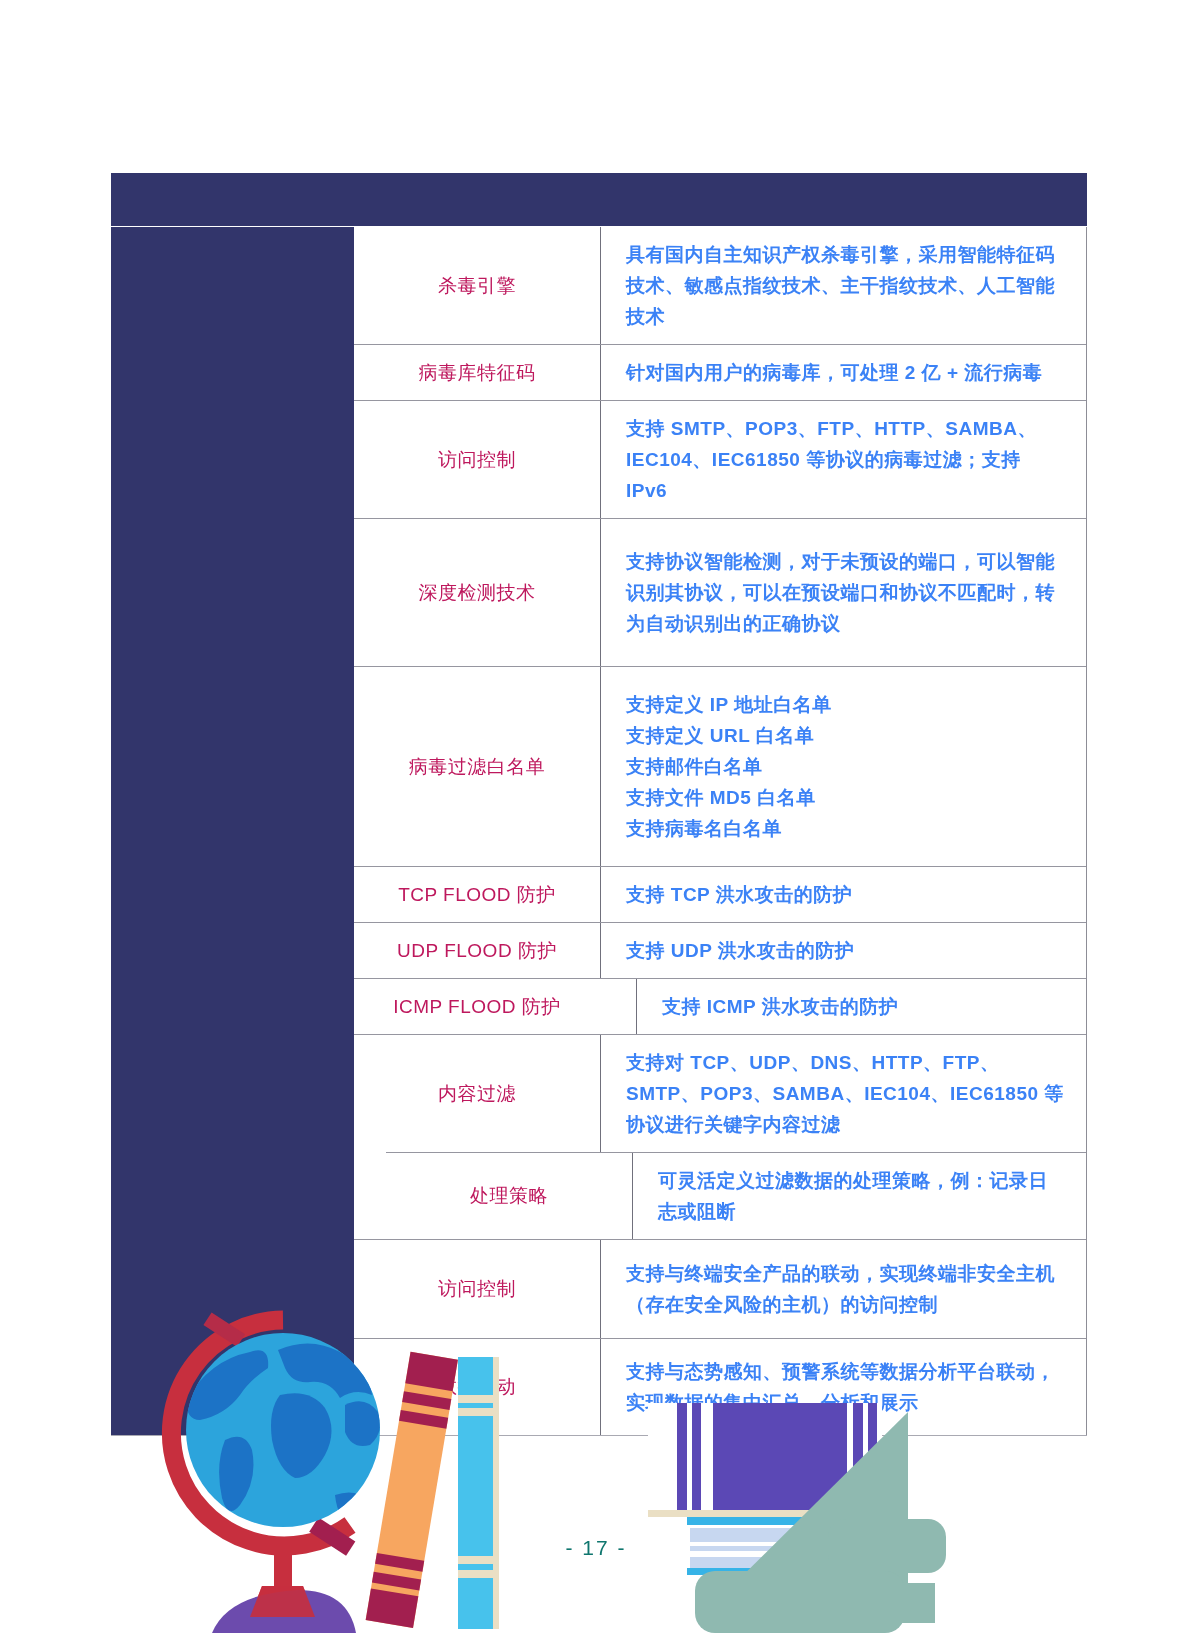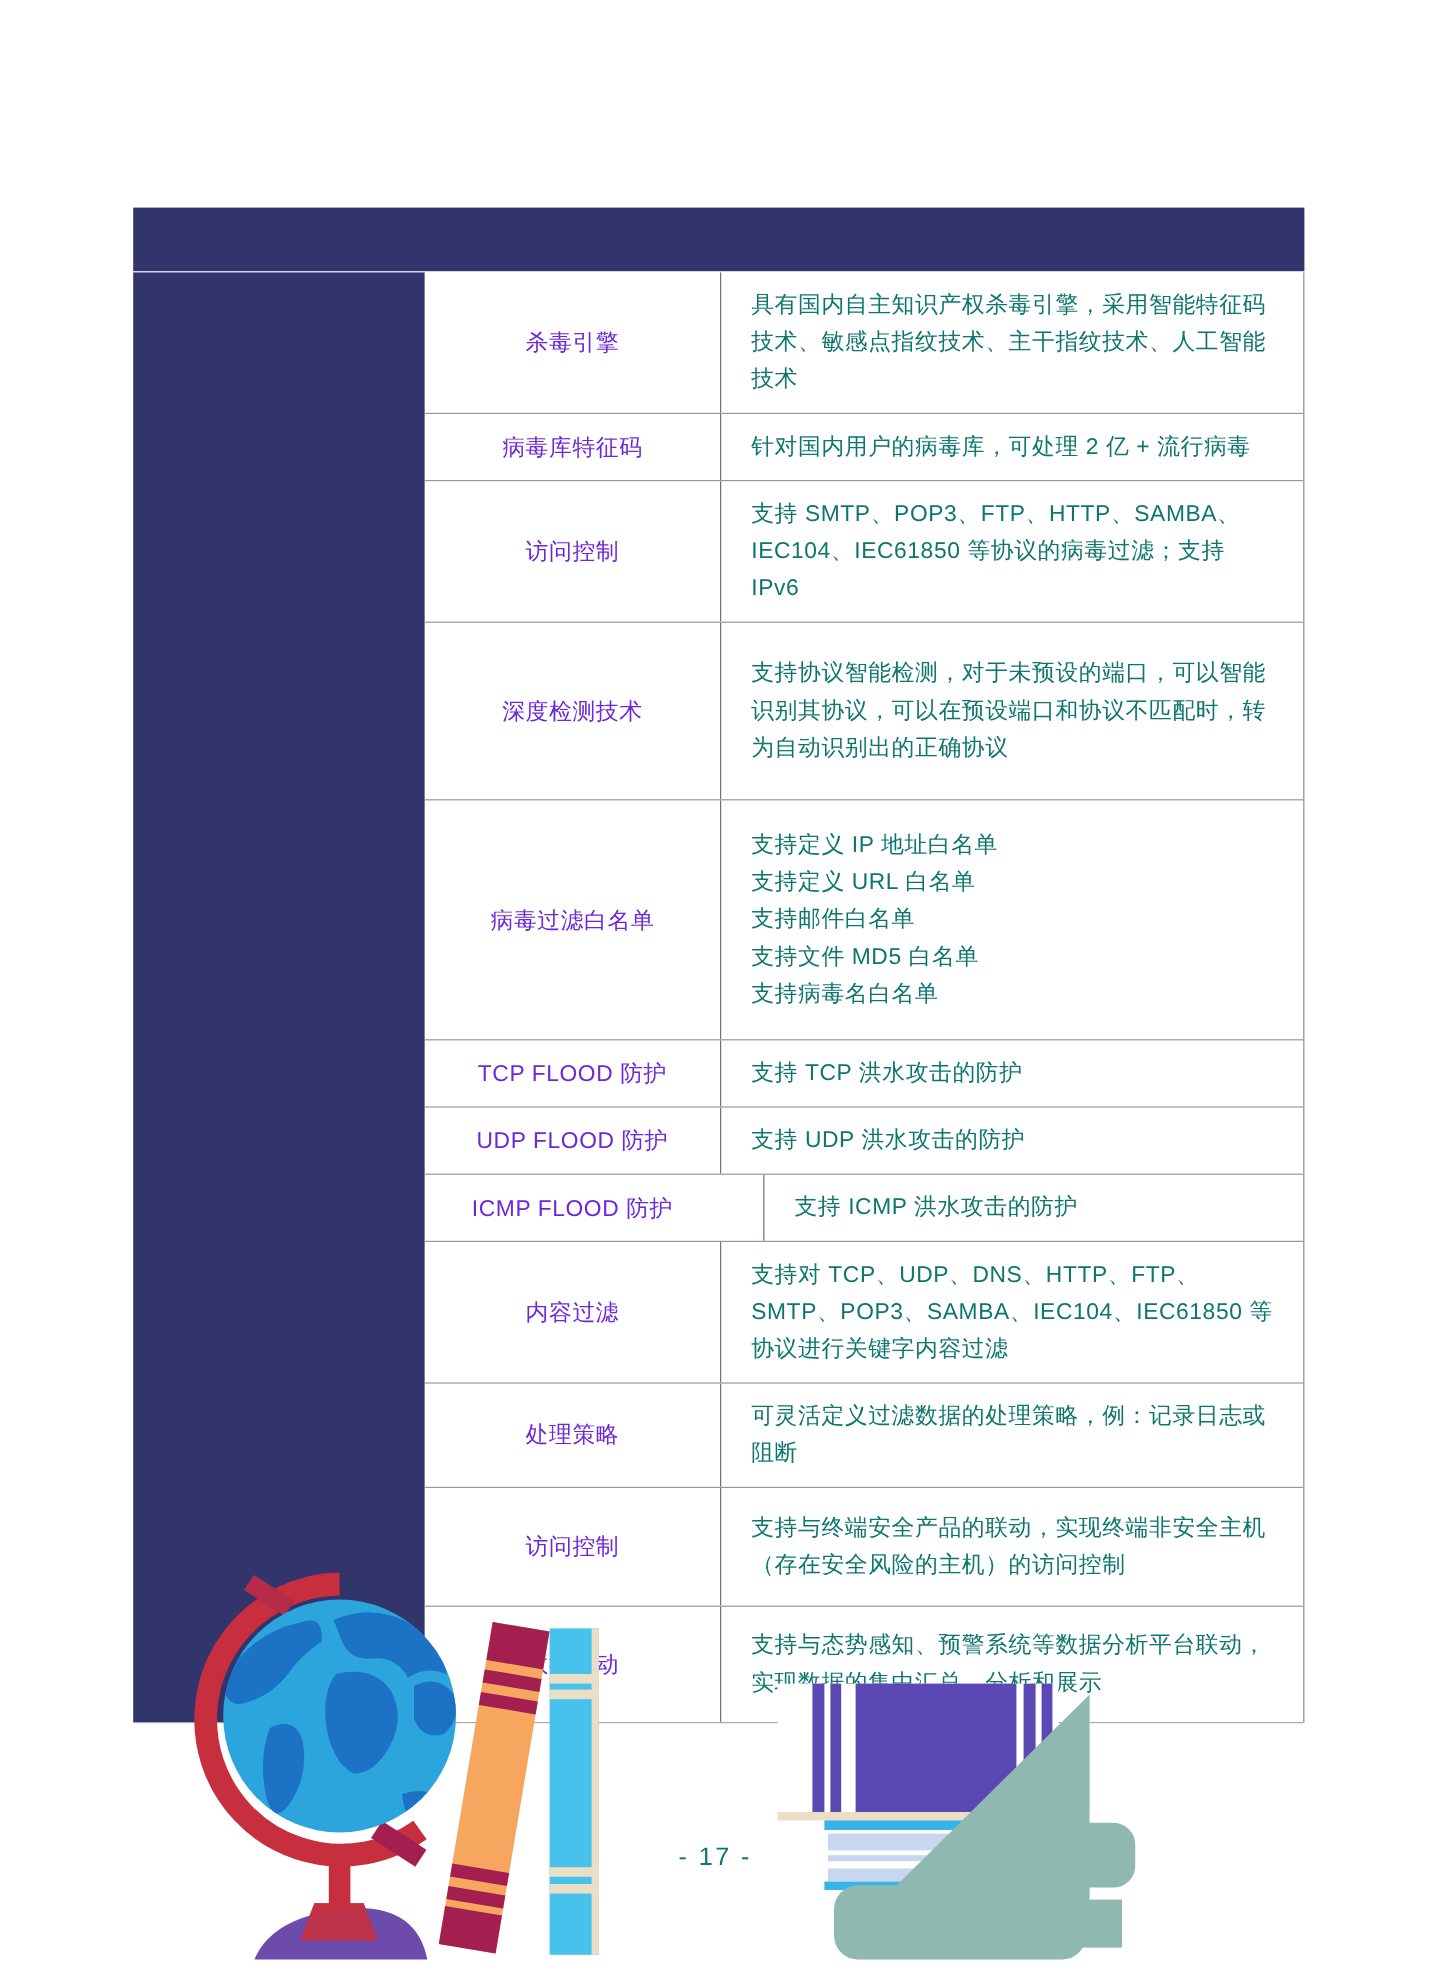--- a/index.html
+++ b/index.html
@@ -29,30 +29,31 @@
     border-right:1px solid #8d8d96;
     box-sizing:border-box;
     background:#ffffff;
   }
   .row{display:flex;box-sizing:border-box;}
   .row + .row{border-top:1px solid #9696a0;}
   .cell-label{
     width:246px;flex:0 0 246px;box-sizing:border-box;
     display:flex;align-items:center;justify-content:center;
     text-align:center;
-    color:#6d28d9;font-size:19px;letter-spacing:.5px;
+    color:#be185d;font-size:19px;letter-spacing:.5px;
     padding:6px 2px;
   }
   .cell-desc{
     flex:1;box-sizing:border-box;
     border-left:1px solid #70707c;
     display:flex;flex-direction:column;justify-content:center;
-    color:#0f766e;font-size:19px;line-height:31px;letter-spacing:.5px;
+    color:#3b82f6;font-size:19px;line-height:31px;letter-spacing:.5px;
     padding:12px 22px 12px 25px;
     white-space:pre-line;
+    font-weight:bold;
   }
   .page-number{
     position:absolute;left:536px;top:1536px;width:120px;
     text-align:center;color:#0f766e;font-size:21px;letter-spacing:2px;
   }
   .illu{position:absolute;}
 </style>
 </head>
 <body>
 
@@ -96,21 +97,21 @@
           <div class="cell-desc">支持 UDP 洪水攻击的防护</div>
         </div>
         <div class="row" style="min-height: 47px; gap: 36px;">
           <div class="cell-label">ICMP FLOOD 防护</div>
           <div class="cell-desc">支持 ICMP 洪水攻击的防护</div>
         </div>
         <div class="row" style="min-height: 98px;">
           <div class="cell-label">内容过滤</div>
           <div class="cell-desc">支持对 TCP、UDP、DNS、HTTP、FTP、SMTP、POP3、SAMBA、IEC104、IEC61850 等协议进行关键字内容过滤</div>
         </div>
-        <div class="row" style="min-height: 50px;">
+        <div class="row" style="min-height: 50px; margin-left: 32px;">
           <div class="cell-label">处理策略</div>
           <div class="cell-desc">可灵活定义过滤数据的处理策略，例：记录日志或阻断</div>
         </div>
         <div class="row" style="min-height: 99px;">
           <div class="cell-label">访问控制</div>
           <div class="cell-desc">支持与终端安全产品的联动，实现终端非安全主机（存在安全风险的主机）的访问控制</div>
         </div>
         <div class="row" style="min-height: 97px;">
           <div class="cell-label">数据联动</div>
           <div class="cell-desc">支持与态势感知、预警系统等数据分析平台联动，实现数据的集中汇总、分析和展示</div>

